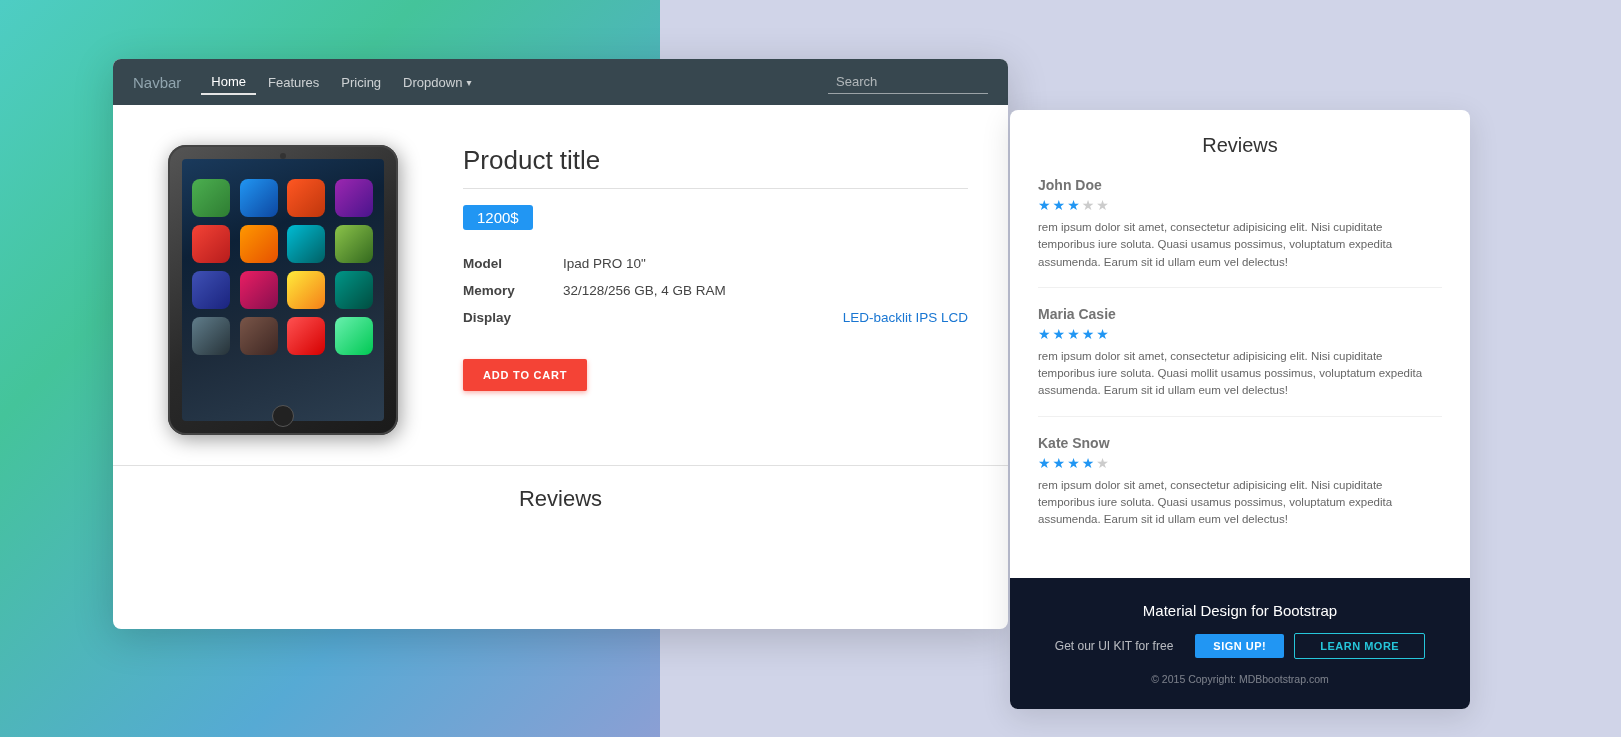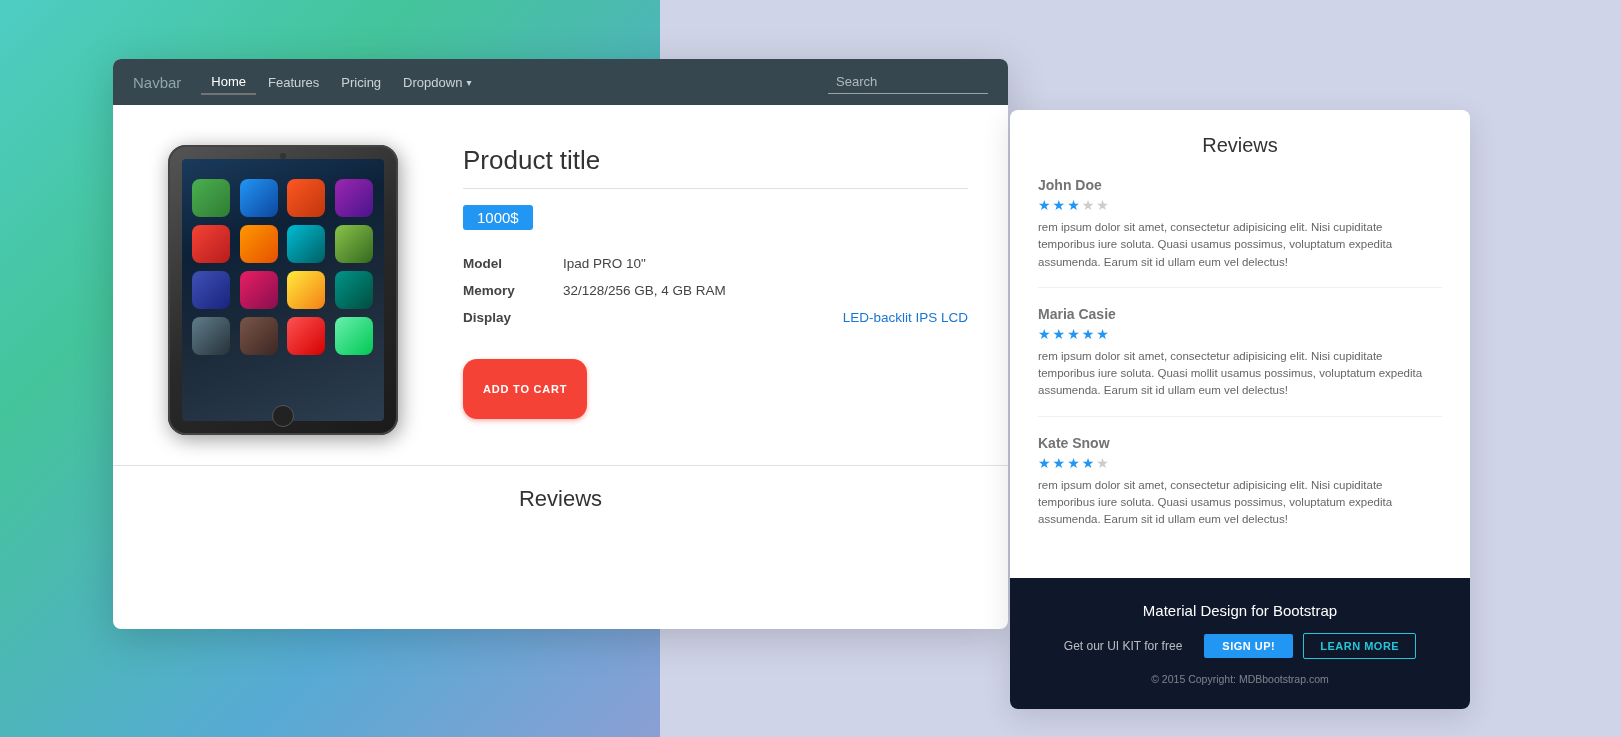--- a/index.html
+++ b/index.html
@@ -58,21 +58,21 @@
     }
     .nav-link {
       color: rgba(255,255,255,0.75);
       font-size: 13px;
       padding: 4px 10px;
       cursor: pointer;
       text-decoration: none;
     }
     .nav-link.active {
       color: #fff;
-      border-bottom: 2px solid #737373;
+      border-bottom: 2px solid #e5e5e5;
     }
     .nav-dropdown {
       display: flex;
       align-items: center;
       color: rgba(255,255,255,0.75);
       font-size: 13px;
       padding: 4px 10px;
       cursor: pointer;
     }
     .dropdown-arrow {
@@ -215,26 +215,26 @@
       color: #555;
     }
     .spec-value a {
       color: #1976d2;
       text-decoration: none;
     }
     .add-to-cart-btn {
       background: #f44336;
       color: #fff;
       border: none;
-      padding: 24px 20px;
+      padding: 10px 20px;
       font-size: 11px;
       font-weight: 700;
       letter-spacing: 0.8px;
       text-transform: uppercase;
-      border-radius: 14px;
+      border-radius: 2px;
       cursor: pointer;
       margin-top: 8px;
       box-shadow: 0 2px 5px rgba(244,67,54,0.4);
     }
 
     
     .reviews-section {
       padding: 20px 40px 20px;
       border-top: 1px solid #e0e0e0;
     }
@@ -328,21 +328,21 @@
       font-weight: 600;
       letter-spacing: 0.5px;
       text-transform: uppercase;
       border-radius: 2px;
       cursor: pointer;
     }
     .btn-learn {
       background: transparent;
       color: #26c6da;
       border: 1px solid #26c6da;
-      padding: 6px 16px;
+      padding: 6px 25px;
       font-size: 11px;
       font-weight: 600;
       letter-spacing: 0.5px;
       text-transform: uppercase;
       border-radius: 2px;
       cursor: pointer;
     }
     .footer-copyright {
       color: rgba(255,255,255,0.45);
       font-size: 10.5px;
@@ -400,21 +400,21 @@
             </div>
           </div>
           <div class="ipad-home-button"></div>
         </div>
       </div>
     </div>
 
     <div class="product-details">
       <h1 class="product-title">Product title</h1>
       <hr class="product-divider">
-      <span class="price-badge">1000$</span>
+      <span class="price-badge">1200$</span>
       <table class="spec-table">
         <tbody>
           <tr>
             <td class="spec-label">Model</td>
             <td class="spec-value">Ipad PRO 10"</td>
           </tr>
           <tr>
             <td class="spec-label">Memory</td>
             <td class="spec-value">32/128/256 GB, 4 GB RAM</td>
           </tr>

